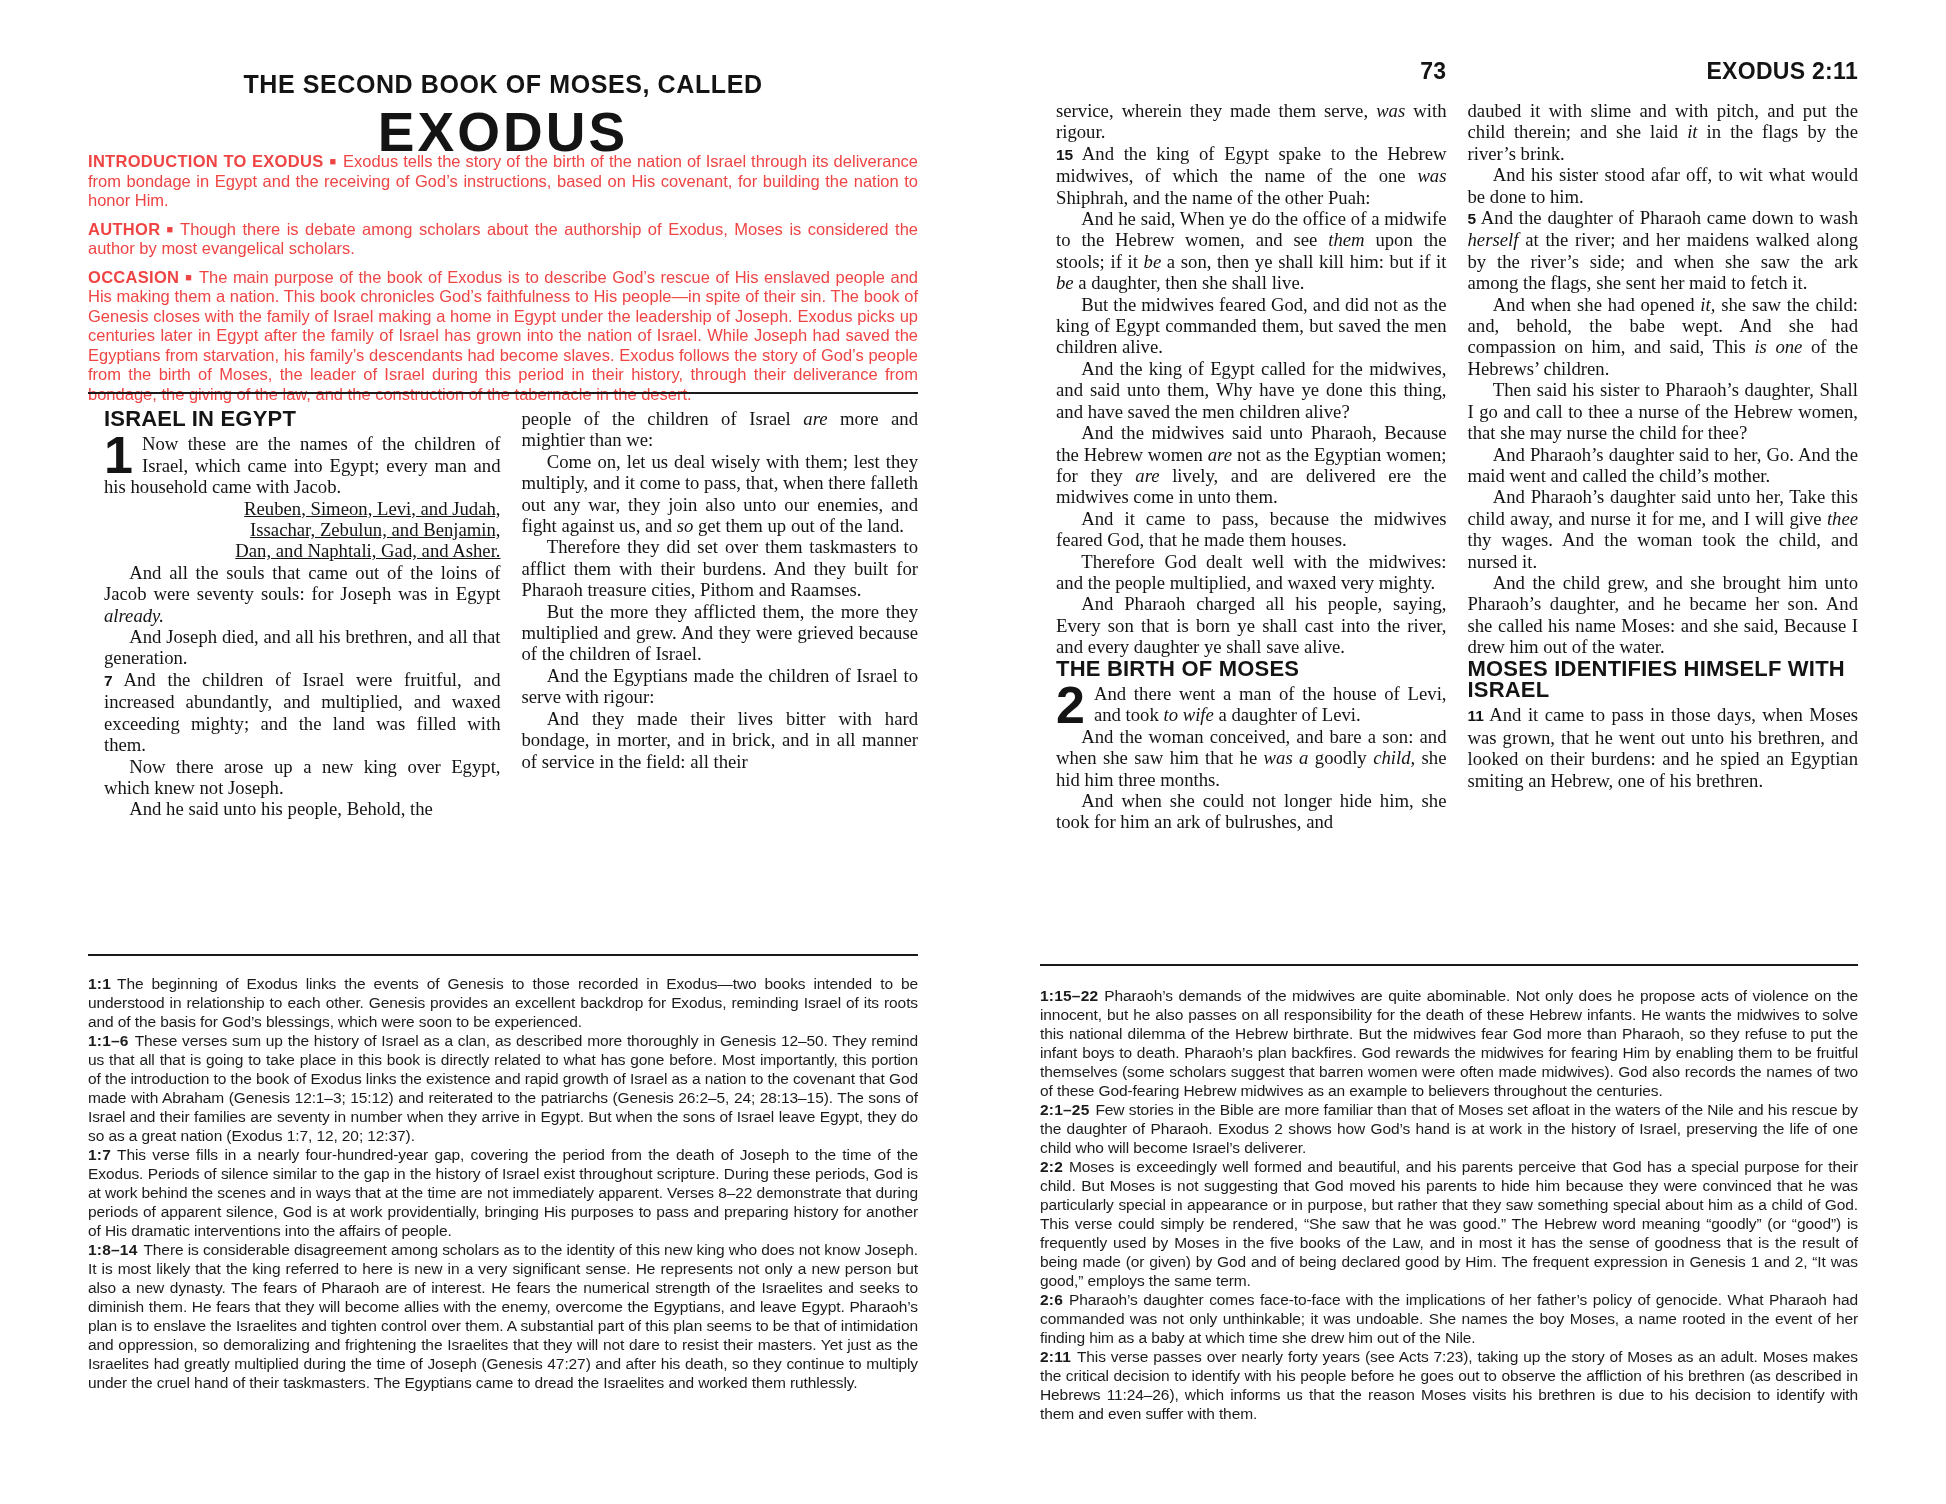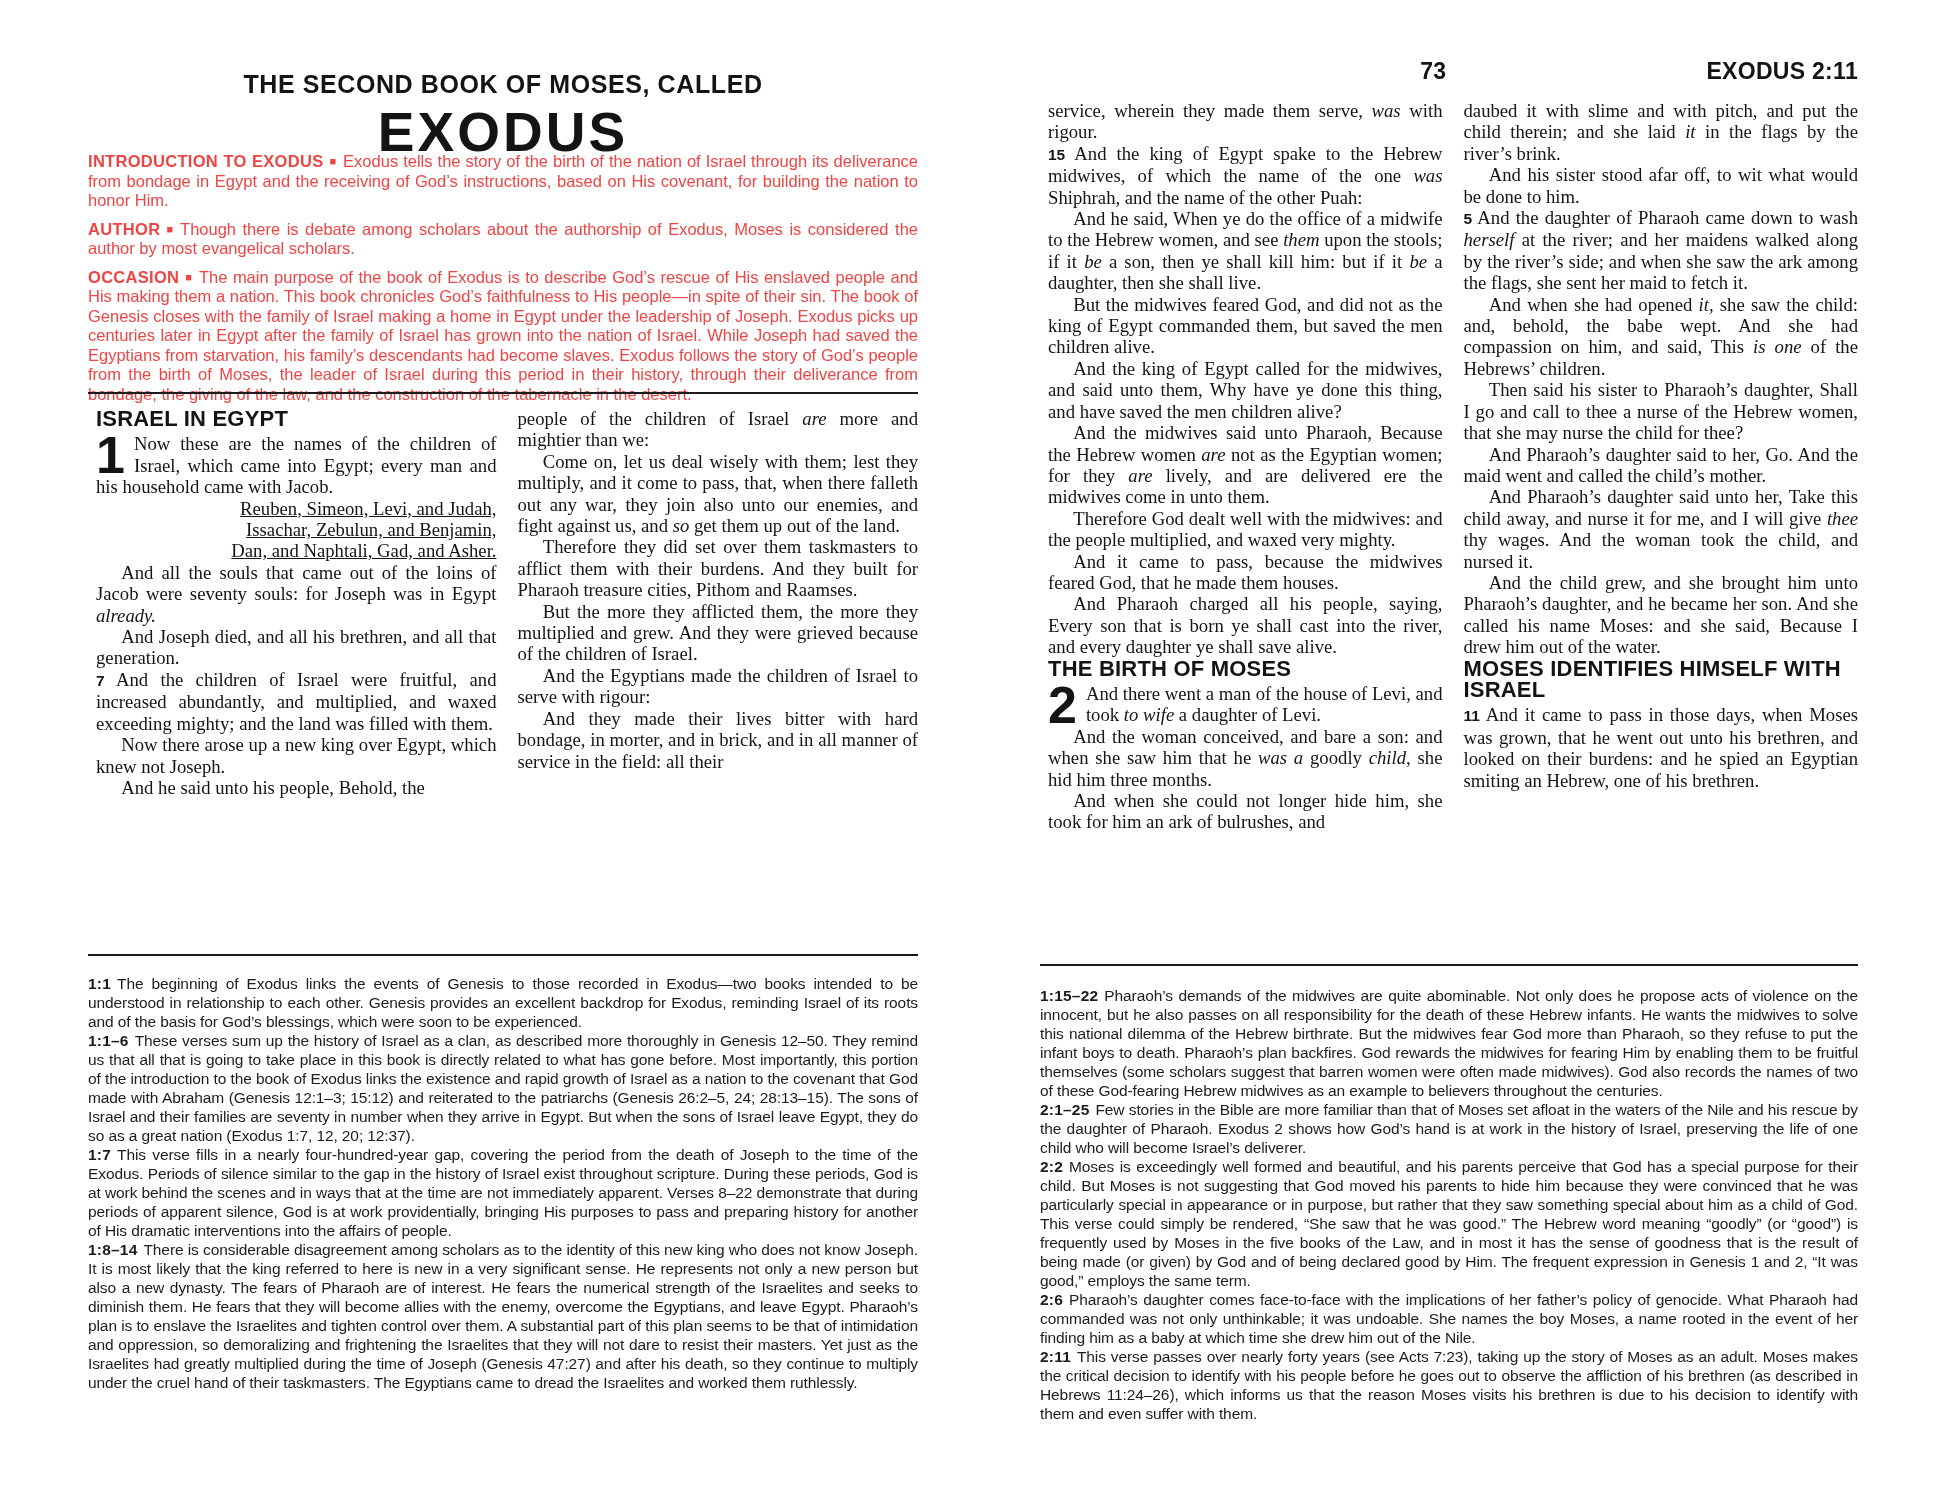--- a/index.html
+++ b/index.html
@@ -24,21 +24,21 @@
   .intro-label { font-weight:bold; letter-spacing:.3px; white-space:nowrap; }
   .sq { display:inline-block; margin:0 7px 0 6px; font-size:11px; vertical-align:2px; }
 
   
   .rule { position:absolute; left:0; right:0; border-top:2px solid #1a1a1a; }
   #left-rule1 { top:322px; }
   #left-rule2 { top:884px; }
   #right-rule { top:906px; }
 
   
-  .cols { position:absolute; left:8px; right:0; display:flex; gap:21px; }
+  .cols { position:absolute; left:16px; right:0; display:flex; gap:21px; }
   #left-cols  { top:338px; }
   #right-cols { top:42px; }
   .col { flex:1 1 0; font-family:"Liberation Serif",serif; font-size:18.7px; line-height:21.4px; }
 
   .shead { font-family:"Liberation Sans",sans-serif; font-weight:bold; font-size:22px;
            letter-spacing:.2px; margin-bottom:4px; }
   .shead.mid { }
 
   .v { text-align:justify; text-indent:1.35em; }
   .v.flush { text-indent:0; }
@@ -140,22 +140,22 @@
     </div>
 
     <div class="cols" id="right-cols">
       <div class="col">
         <p class="v flush">service, wherein they made them serve, <i>was</i> with rigour.</p>
         <p class="v flush"><b class="vn">15</b> And the king of Egypt spake to the Hebrew midwives, of which the name of the one <i>was</i> Shiphrah, and the name of the other Puah:</p>
         <p class="v">And he said, When ye do the office of a midwife to the Hebrew women, and see <i>them</i> upon the stools; if it <i>be</i> a son, then ye shall kill him: but if it <i>be</i> a daughter, then she shall live.</p>
         <p class="v">But the midwives feared God, and did not as the king of Egypt commanded them, but saved the men children alive.</p>
         <p class="v">And the king of Egypt called for the midwives, and said unto them, Why have ye done this thing, and have saved the men children alive?</p>
         <p class="v">And the midwives said unto Pharaoh, Because the Hebrew women <i>are</i> not as the Egyptian women; for they <i>are</i> lively, and are delivered ere the midwives come in unto them.</p>
+        <p class="v">And it came to pass, because the midwives feared God, that he made them houses.</p>
         <p class="v">Therefore God dealt well with the midwives: and the people multiplied, and waxed very mighty.</p>
-        <p class="v">And it came to pass, because the midwives feared God, that he made them houses.</p>
         <p class="v">And Pharaoh charged all his people, saying, Every son that is born ye shall cast into the river, and every daughter ye shall save alive.</p>
         <h3 class="shead mid">THE BIRTH OF MOSES</h3>
         <div class="chap-open">
           <span class="dropcap">2</span>
           <p class="v">And there went a man of the house of Levi, and took <i>to wife</i> a daughter of Levi.</p>
         </div>
         <p class="v">And the woman conceived, and bare a son: and when she saw him that he <i>was a</i> goodly <i>child,</i> she hid him three months.</p>
         <p class="v">And when she could not longer hide him, she took for him an ark of bulrushes, and</p>
       </div>
       <div class="col">

